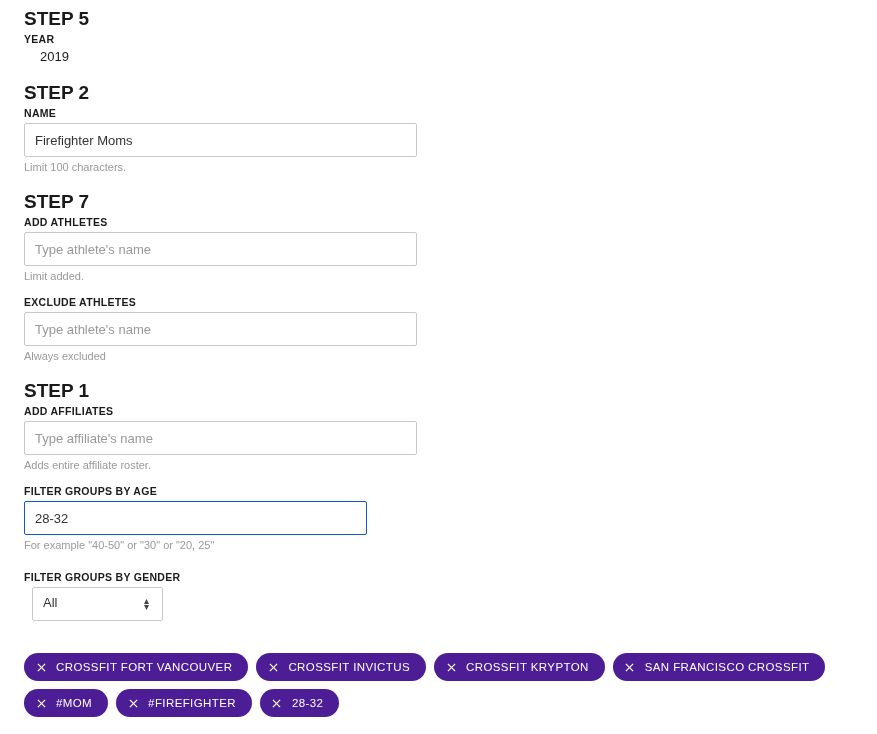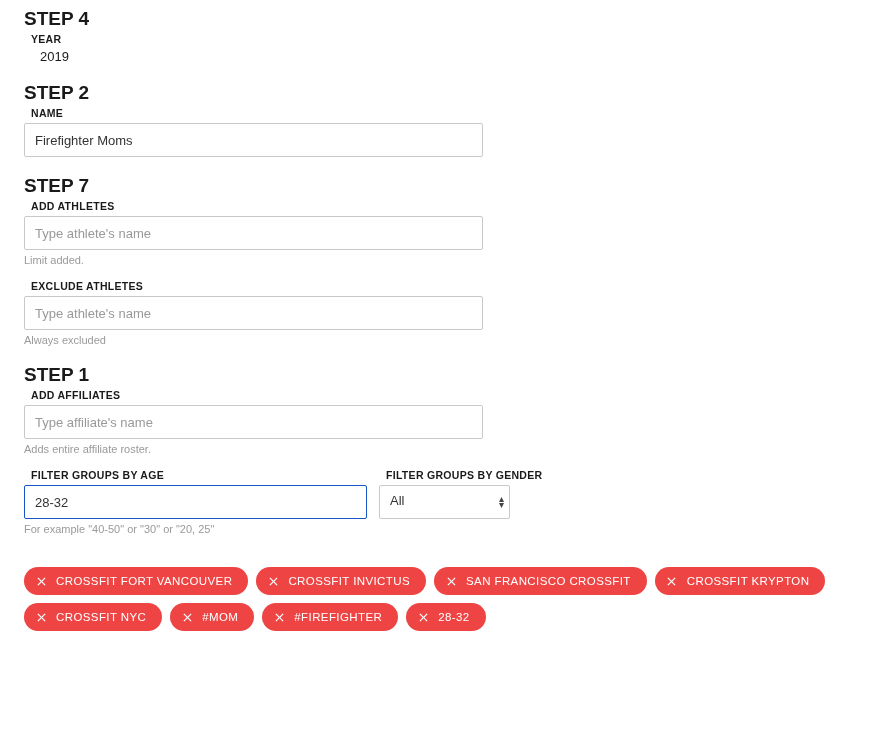--- a/index.html
+++ b/index.html
@@ -19,29 +19,28 @@
       color: #1a1a1a;
       margin-bottom: 3px;
     }
     .field-label {
       font-size: 10.5px;
       font-weight: 700;
       letter-spacing: 0.3px;
       color: #1a1a1a;
       margin-bottom: 4px;
       text-transform: uppercase;
-      margin-left: 7px;
     }
     .field-value {
       font-size: 13px;
       color: #1a1a1a;
       margin-left: 16px;
     }
     .text-input {
-      width: 459px;
+      width: 393px;
       height: 34px;
       border: 1px solid #c9c9c9;
       border-radius: 2px;
       padding: 0 10px;
       font-size: 13px;
       color: #333;
       font-family: inherit;
     }
     .text-input::placeholder {
       color: #999;
@@ -59,42 +58,44 @@
       margin-top: 4px;
     }
     .step-block {
       margin-bottom: 18px;
     }
     .sub-block {
       margin-bottom: 14px;
     }
     .filter-row {
       display: flex;
-      gap: 12px;
+      gap: 20px;
       margin-top: 2px;
+      flex-direction: column;
     }
     .filter-col {
       display: flex;
       flex-direction: column;
     }
     .select-wrapper {
       position: relative;
       width: 131px;
     }
     .select-input {
       width: 100%;
       height: 34px;
       border: 1px solid #c9c9c9;
       border-radius: 2px;
       padding: 0 22px 4px 10px;
       font-size: 13px;
       color: #333;
       font-family: inherit;
       appearance: none;
       background: #fff;
+      margin-left: 8px;
     }
     .select-arrows {
       position: absolute;
       right: 6px;
       top: 50%;
       transform: translateY(-50%);
       pointer-events: none;
       font-size: 10px;
       line-height: 6px;
       color: #444;
@@ -104,21 +105,21 @@
     .chips-container {
       margin-top: 32px;
       display: flex;
       flex-wrap: wrap;
       gap: 8px;
       width: 830px;
     }
     .chip {
       display: inline-flex;
       align-items: center;
-      background: #ef4444;
+      background: #4c1d95;
       color: #fff;
       border-radius: 16px;
       padding: 0 16px 0 12px;
       height: 28px;
       font-size: 11.5px;
       font-weight: 500;
       letter-spacing: 0.4px;
       cursor: pointer;
       white-space: nowrap;
     }
@@ -131,29 +132,30 @@
       height: 10px;
     }
     .chip-close svg {
       display: block;
     }
   </style>
 </head>
 <body>
 
 <div class="step-block">
-  <div class="step-heading">STEP 4</div>
+  <div class="step-heading">STEP 5</div>
   <div class="field-label">YEAR</div>
   <div class="field-value">2019</div>
 </div>
 
 <div class="step-block">
   <div class="step-heading">STEP 2</div>
   <div class="field-label">NAME</div>
   <input type="text" class="text-input" value="Firefighter Moms" style="">
+  <div class="helper-text">Limit 100 characters.</div>
 </div>
 
 <div class="step-block">
   <div class="step-heading">STEP 7</div>
 
   <div class="sub-block">
     <div class="field-label">ADD ATHLETES</div>
     <input type="text" class="text-input" placeholder="Type athlete's name" style="">
     <div class="helper-text">Limit added.</div>
   </div>
@@ -215,47 +217,38 @@
       </span>
       <span>CROSSFIT INVICTUS</span>
     </div>
     <div class="chip">
       <span class="chip-close">
         <svg width="9" height="9" viewBox="0 0 10 10">
           <line x1="1" y1="1" x2="9" y2="9" stroke="#fff" stroke-width="1.4"></line>
           <line x1="9" y1="1" x2="1" y2="9" stroke="#fff" stroke-width="1.4"></line>
         </svg>
       </span>
+      <span>CROSSFIT KRYPTON</span>
+    </div>
+    <div class="chip">
+      <span class="chip-close">
+        <svg width="9" height="9" viewBox="0 0 10 10">
+          <line x1="1" y1="1" x2="9" y2="9" stroke="#fff" stroke-width="1.4"></line>
+          <line x1="9" y1="1" x2="1" y2="9" stroke="#fff" stroke-width="1.4"></line>
+        </svg>
+      </span>
       <span>SAN FRANCISCO CROSSFIT</span>
     </div>
     <div class="chip">
       <span class="chip-close">
         <svg width="9" height="9" viewBox="0 0 10 10">
           <line x1="1" y1="1" x2="9" y2="9" stroke="#fff" stroke-width="1.4"></line>
           <line x1="9" y1="1" x2="1" y2="9" stroke="#fff" stroke-width="1.4"></line>
         </svg>
       </span>
-      <span>CROSSFIT KRYPTON</span>
-    </div>
-    <div class="chip">
-      <span class="chip-close">
-        <svg width="9" height="9" viewBox="0 0 10 10">
-          <line x1="1" y1="1" x2="9" y2="9" stroke="#fff" stroke-width="1.4"></line>
-          <line x1="9" y1="1" x2="1" y2="9" stroke="#fff" stroke-width="1.4"></line>
-        </svg>
-      </span>
-      <span>CROSSFIT NYC</span>
-    </div>
-    <div class="chip">
-      <span class="chip-close">
-        <svg width="9" height="9" viewBox="0 0 10 10">
-          <line x1="1" y1="1" x2="9" y2="9" stroke="#fff" stroke-width="1.4"></line>
-          <line x1="9" y1="1" x2="1" y2="9" stroke="#fff" stroke-width="1.4"></line>
-        </svg>
-      </span>
       <span>#MOM</span>
     </div>
     <div class="chip">
       <span class="chip-close">
         <svg width="9" height="9" viewBox="0 0 10 10">
           <line x1="1" y1="1" x2="9" y2="9" stroke="#fff" stroke-width="1.4"></line>
           <line x1="9" y1="1" x2="1" y2="9" stroke="#fff" stroke-width="1.4"></line>
         </svg>
       </span>
       <span>#FIREFIGHTER</span>

